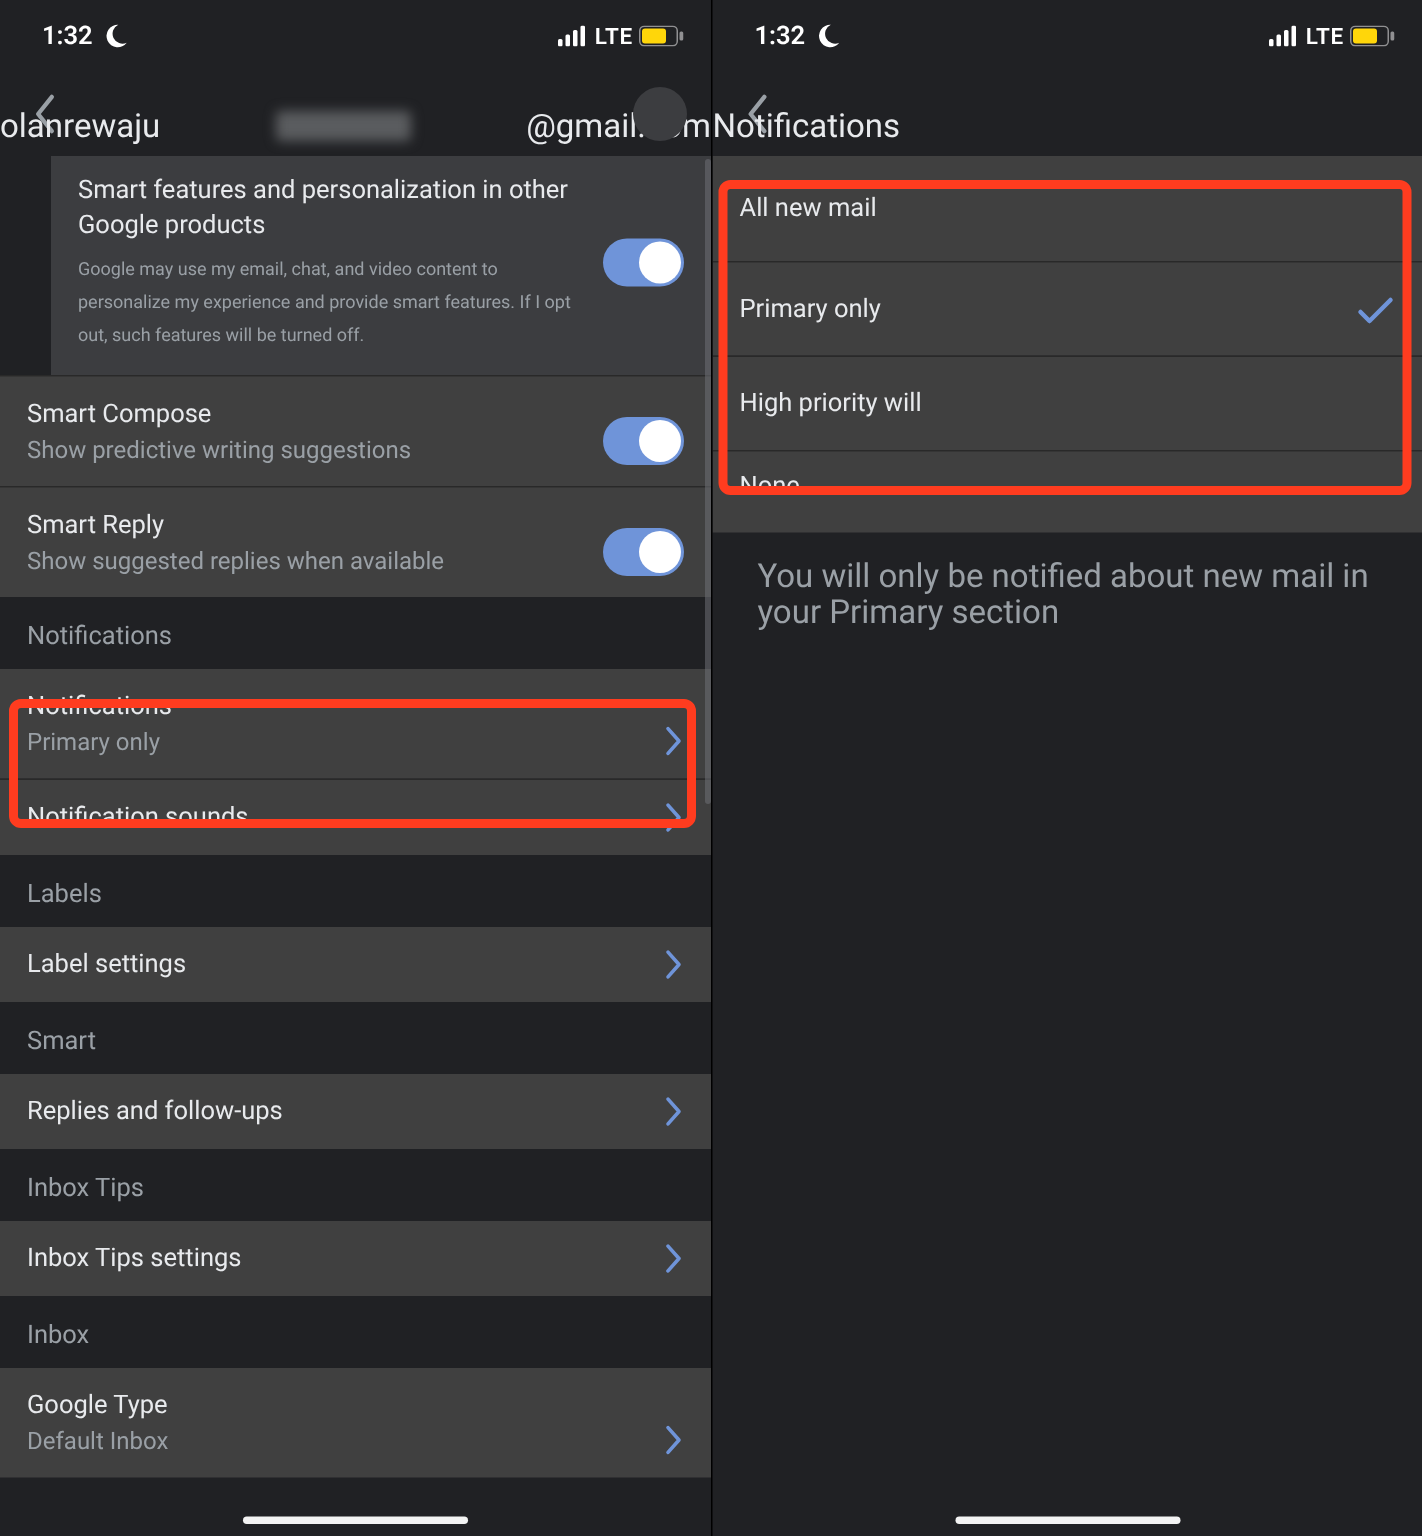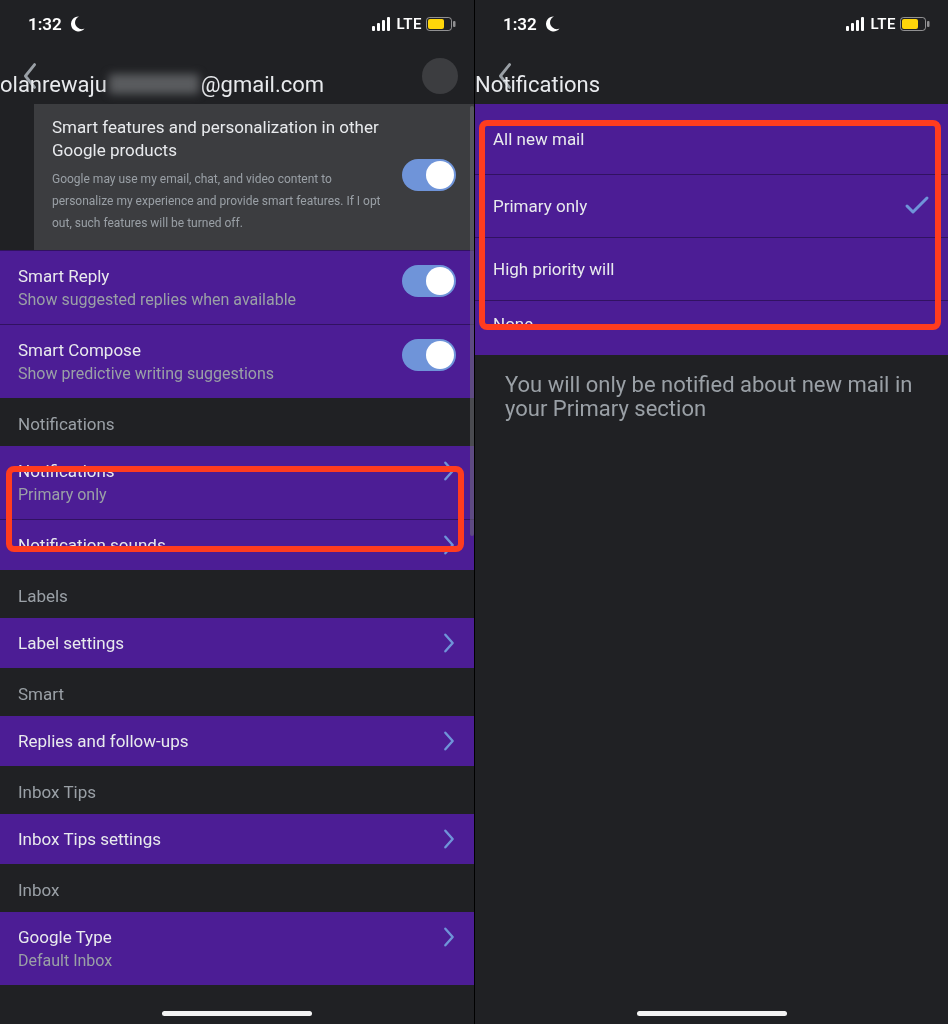--- a/index.html
+++ b/index.html
@@ -52,21 +52,21 @@
   .back-btn {
     width: 36px; height: 36px;
     display: flex; align-items: center; justify-content: center;
     color: #9aa0a6;
   }
   .nav-title-wrap {
     position: absolute;
     left: 0; right: 0;
     display: flex;
     align-items: center;
-    justify-content: flex-start;
+    justify-content: space-between;
     pointer-events: none;
     gap: 0;
     margin-top: 16px;
   }
   .nav-title {
     color: #e8eaed;
     font-size: 22px;
     font-weight: 400;
   }
   .nav-title-mask {
@@ -91,24 +91,24 @@
     right: 0; top: 2px;
     width: 4px; height: 430px;
     background: #6e7074;
     border-radius: 2px;
     opacity: .55;
   }
 
   
   .row {
     padding: 14px 18px;
-    background: #4c1d95;
+    background: #404040;
     border-top: 1px solid rgba(0,0,0,.35);
     display: flex;
-    align-items: flex-start;
+    align-items: flex-end;
     position: relative;
   }
   .row.first-in-sec { border-top: none; }
   .row .texts { flex: 1 1 auto; min-width: 0; }
   .row .title {
     color: #e8eaed;
     font-size: 17px;
     line-height: 22px;
   }
   .row .sub {
@@ -244,34 +244,34 @@
         </div>
         <div class="right-slot">
           <div class="toggle">
               <div class="knob"></div>
             </div>
         </div>
       </div>
 
       <div class="row">
         <div class="texts">
-          <div class="title">Smart Reply</div>
-          <div class="sub">Show suggested replies when available</div>
+          <div class="title">Smart Compose</div>
+          <div class="sub">Show predictive writing suggestions</div>
         </div>
         <div class="right-slot">
           <div class="toggle">
               <div class="knob"></div>
             </div>
         </div>
       </div>
 
       <div class="row">
         <div class="texts">
-          <div class="title">Smart Compose</div>
-          <div class="sub">Show predictive writing suggestions</div>
+          <div class="title">Smart Reply</div>
+          <div class="sub">Show suggested replies when available</div>
         </div>
         <div class="right-slot">
           <div class="toggle">
               <div class="knob"></div>
             </div>
         </div>
       </div>
 
       <div class="section-header">Notifications</div>
 

